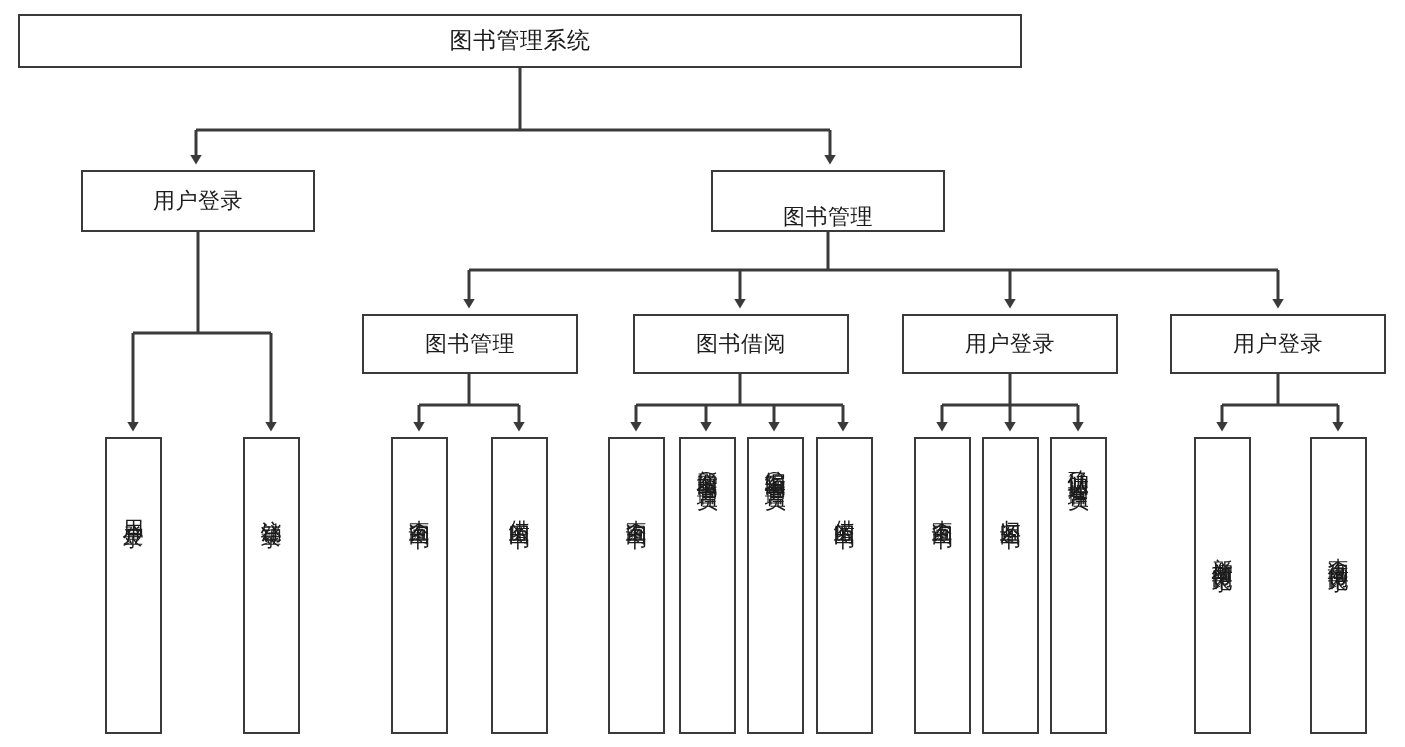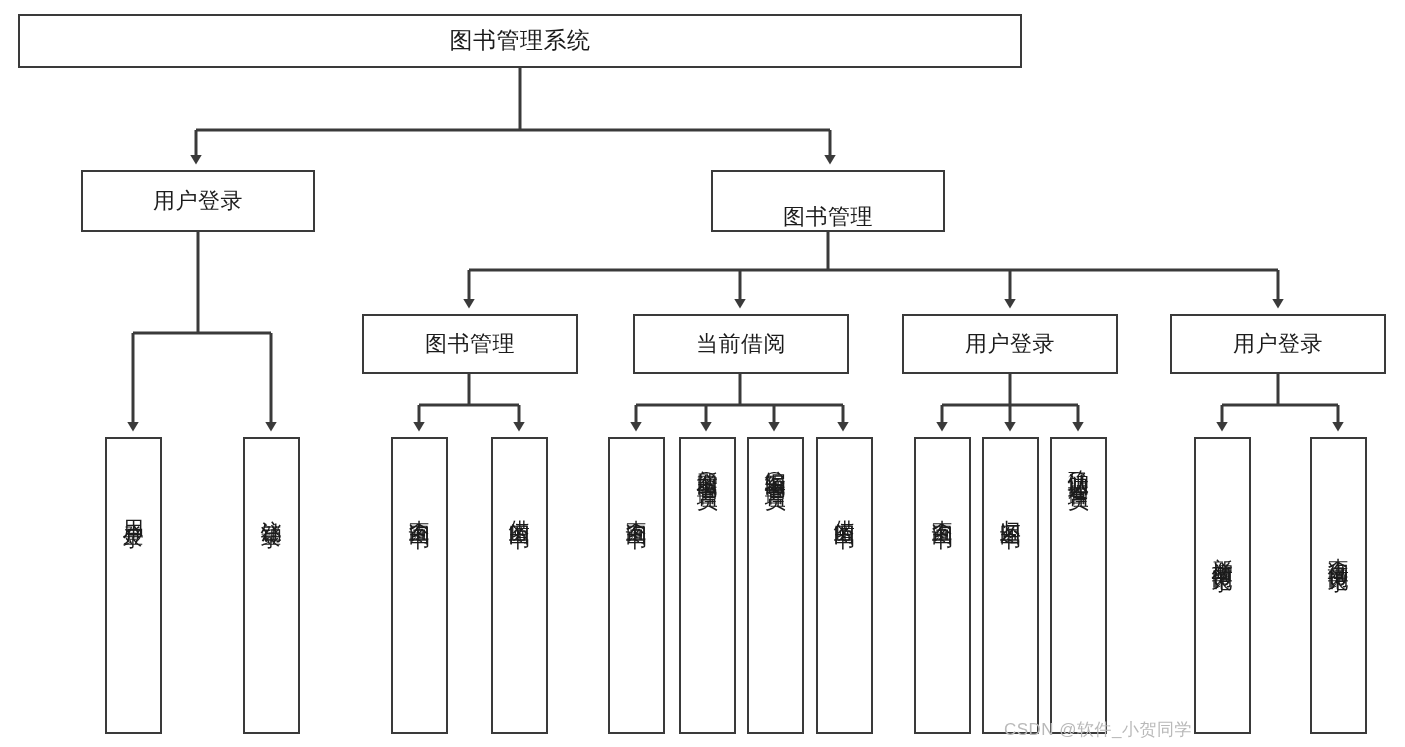--- a/index.html
+++ b/index.html
@@ -141,21 +141,21 @@
     <span class="label">用户登录</span>
   </div>
   <div class="node horizontal" style="left:711px; top:170px; width:234px; height:62px;align-items:flex-end;">
     <span class="label">图书管理</span>
   </div>
 
   <div class="node horizontal" style="left:362px; top:314px; width:216px; height:60px;">
     <span class="label">图书管理</span>
   </div>
   <div class="node horizontal" style="left:633px; top:314px; width:216px; height:60px;">
-    <span class="label">当前借阅</span>
+    <span class="label">图书借阅</span>
   </div>
   <div class="node horizontal" style="left:902px; top:314px; width:216px; height:60px;">
     <span class="label">用户登录</span>
   </div>
   <div class="node horizontal" style="left:1170px; top:314px; width:216px; height:60px;">
     <span class="label">用户登录</span>
   </div>
 
   <div class="node vertical mid" style="left:105px; top:437px; width:57px; height:297px;">
     <span class="label">用户登录</span>
@@ -194,14 +194,13 @@
     <span class="label">确认归还（管理员）</span>
   </div>
 
   <div class="node vertical mid2" style="left:1194px; top:437px; width:57px; height:297px;">
     <span class="label">新增借阅记录</span>
   </div>
   <div class="node vertical mid2" style="left:1310px; top:437px; width:57px; height:297px;">
     <span class="label">查询借阅记录</span>
   </div>
 
-  <div id="watermark">CSDN @软件_小贺同学</div>
 </div>
 
 </body></html>

